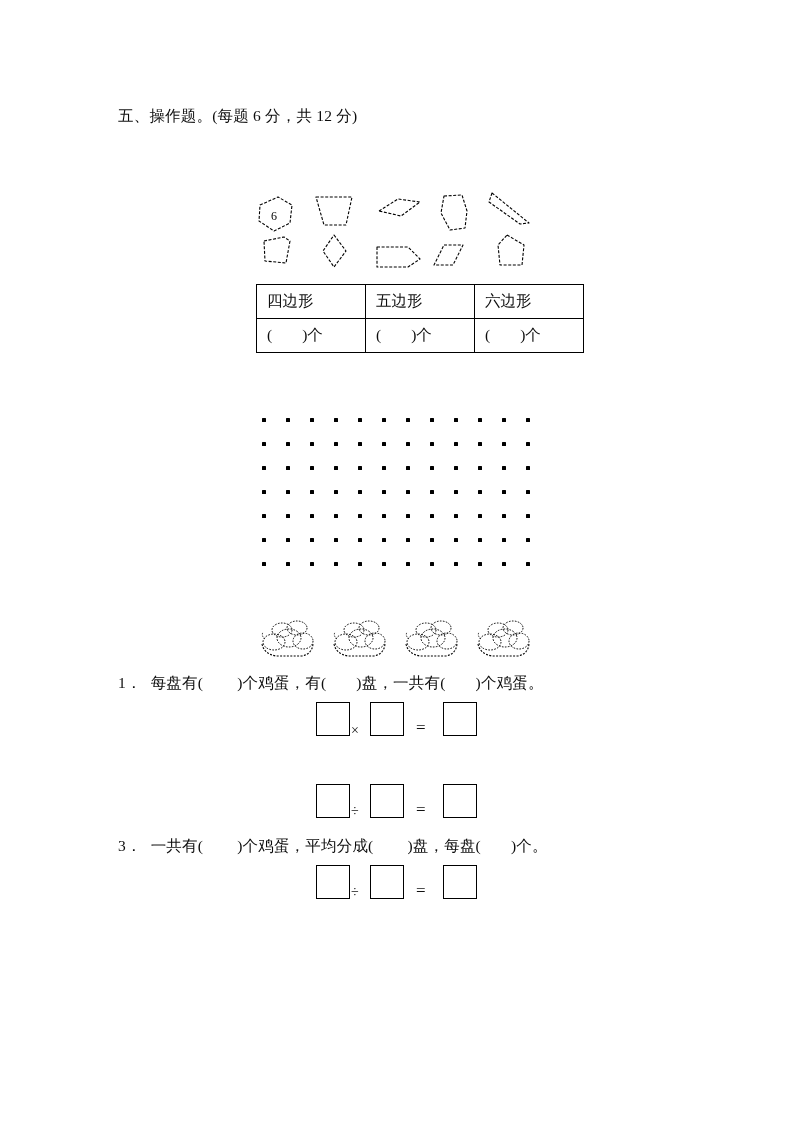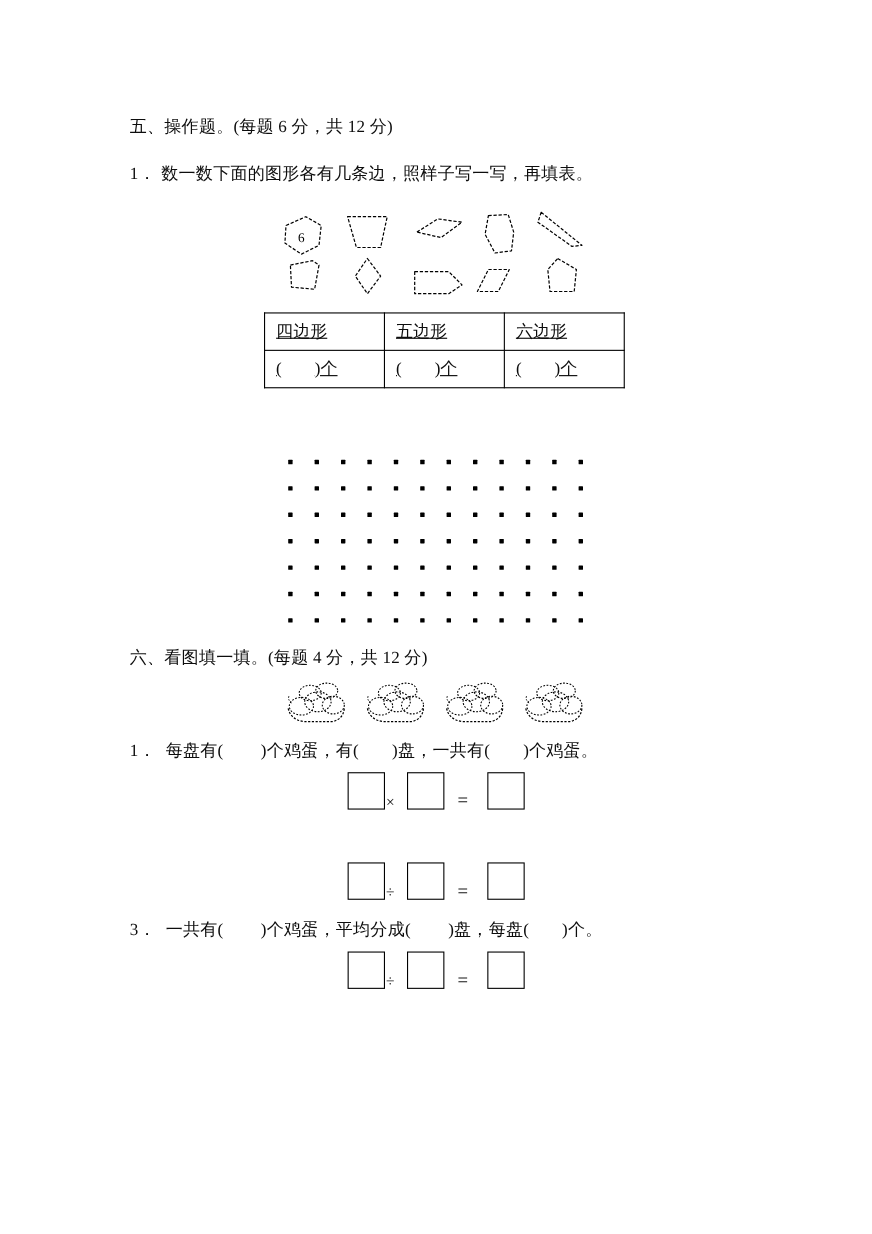--- a/index.html
+++ b/index.html
@@ -47,25 +47,24 @@
     left: 248px;
     top: 183px;
     width: 300px;
     height: 100px;
   }
   .shapes svg { display: block; }
 
   
   .tbl {
     position: absolute;
-    left: 240px;
+    left: 256px;
     top: 284px;
     border-collapse: collapse;
     table-layout: fixed;
-    text-decoration: underline;
   }
   .tbl td {
     border: 1.3px solid #000;
     width: 98px;
     height: 33px;
     font-size: 15.5px;
     padding: 0 0 0 10px;
     vertical-align: middle;
     white-space: nowrap;
     color: #0d0d0d;
@@ -122,23 +121,20 @@
     color: #111;
   }
 </style>
 </head>
 <body>
 
 <div class="page">
 
   <div class="line sec-head" style="left:118px; top:105px;font-family:Liberation Serif, serif;">五、操作题。(每题 6 分，共 12 分)</div>
 
-  <div class="line" style="left:118px; top:148px;">
-    <span class="qnum">1．</span><span class="sp"></span><span>数一数下面的图形各有几条边，照样子写一写，再填表。</span>
-  </div>
 
   <div class="shapes">
     <svg width="300" height="100" viewBox="0 0 300 100" fill="none" stroke="#000" stroke-width="1.1" stroke-linejoin="round">
 
       <g>
         <polygon points="12,22 30,14 44,22 42,40 26,48 11,38" stroke-dasharray="3 1.6"></polygon>
         <text x="23" y="37" font-family="Liberation Serif, serif" font-size="12" fill="#000" stroke="none">6</text>
       </g>
       <g>
         <polygon points="68,14 104,14 98,42 76,42" stroke-dasharray="3 1.6"></polygon>
@@ -267,21 +263,20 @@
       <div class="dot" style="left: 96px; top: 144px; width: 4px; height: 4px;"></div>
       <div class="dot" style="left: 120px; top: 144px; width: 4px; height: 4px;"></div>
       <div class="dot" style="left: 144px; top: 144px; width: 4px; height: 4px;"></div>
       <div class="dot" style="left: 168px; top: 144px; width: 4px; height: 4px;"></div>
       <div class="dot" style="left: 192px; top: 144px; width: 4px; height: 4px;"></div>
       <div class="dot" style="left: 216px; top: 144px; width: 4px; height: 4px;"></div>
       <div class="dot" style="left: 240px; top: 144px; width: 4px; height: 4px;"></div>
       <div class="dot" style="left: 264px; top: 144px; width: 4px; height: 4px;"></div>
     </div>
 
-  <div class="line sec-head" style="left:118px; top:588px;">六、看图填一填。(每题 4 分，共 12 分)</div>
 
   <div class="eggs">
     <svg width="290" height="46" viewBox="0 0 290 46">
       <defs>
         <g id="eggcluster">
           <ellipse cx="16" cy="26" rx="11" ry="8" fill="none" stroke="#000" stroke-width="1" stroke-dasharray="1.6 1.4"></ellipse>
           <ellipse cx="31" cy="22" rx="12" ry="9" fill="none" stroke="#000" stroke-width="1" stroke-dasharray="1.6 1.4"></ellipse>
           <ellipse cx="45" cy="25" rx="10" ry="8" fill="none" stroke="#000" stroke-width="1" stroke-dasharray="1.6 1.4"></ellipse>
           <ellipse cx="24" cy="14" rx="10" ry="7" fill="none" stroke="#000" stroke-width="1" stroke-dasharray="1.6 1.4"></ellipse>
           <ellipse cx="39" cy="12" rx="10" ry="7" fill="none" stroke="#000" stroke-width="1" stroke-dasharray="1.6 1.4"></ellipse>

